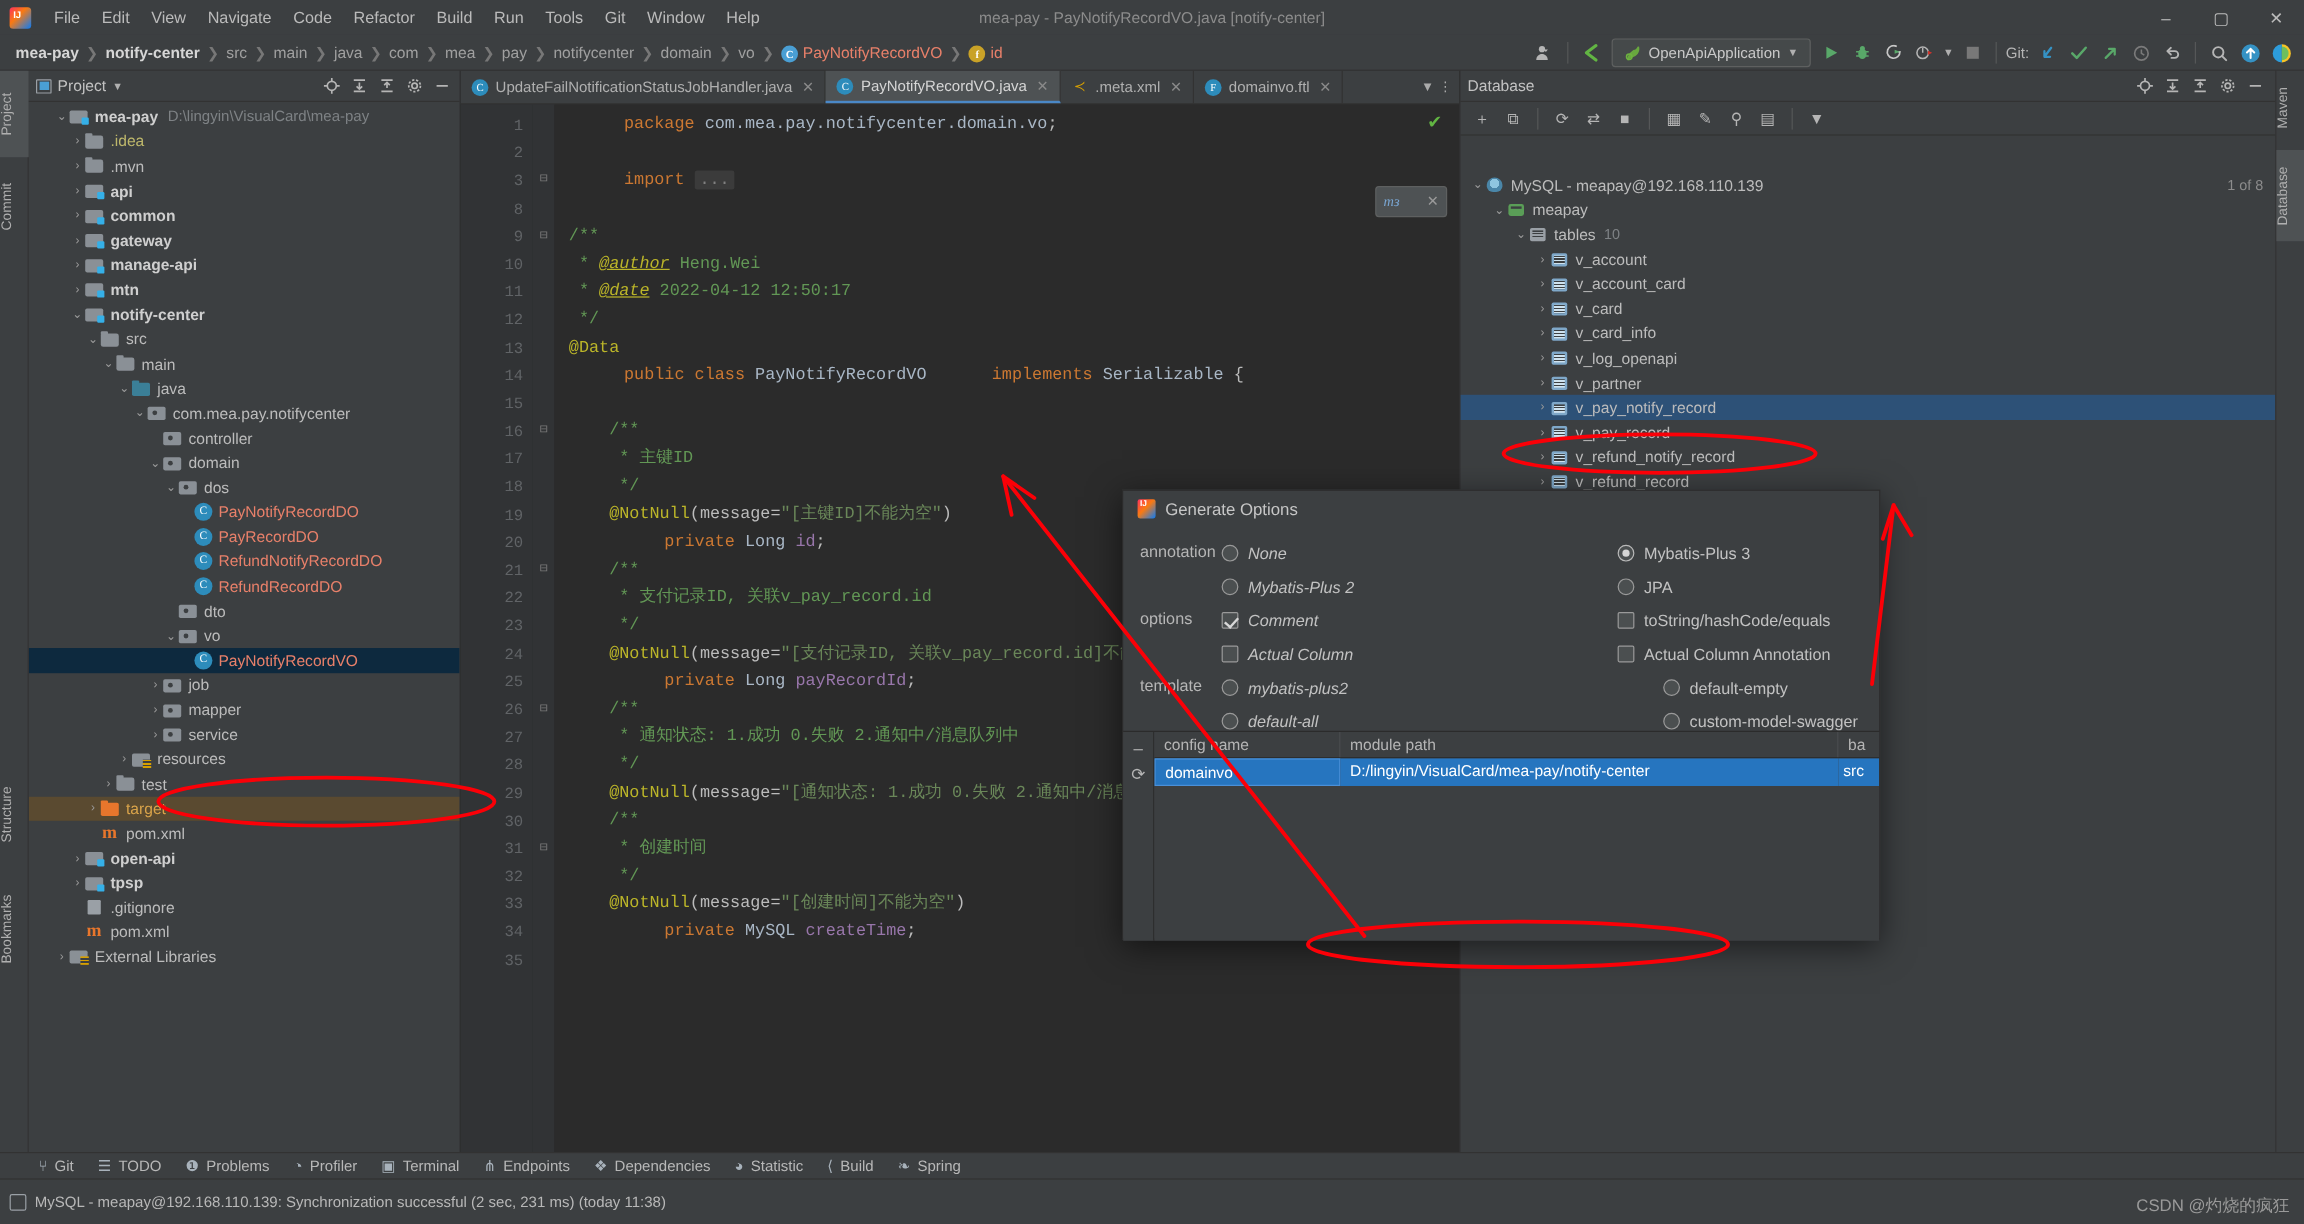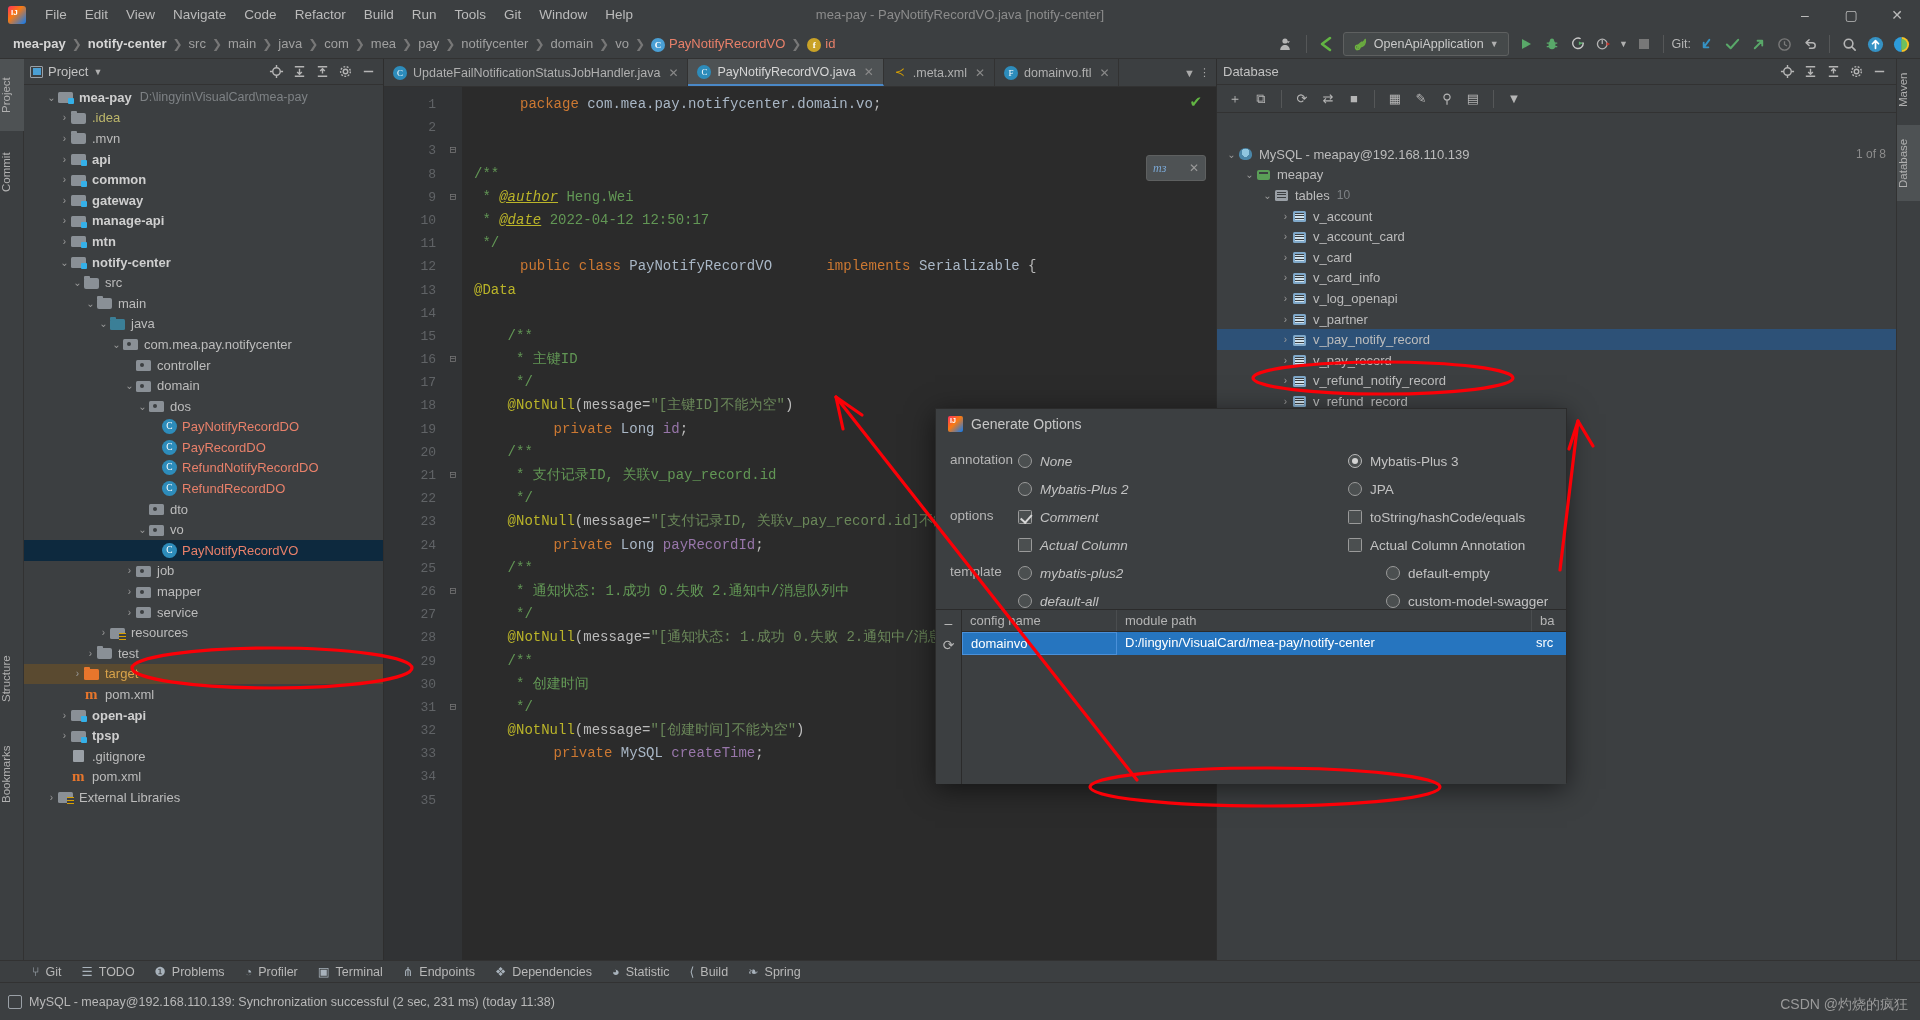--- a/index.html
+++ b/index.html
@@ -842,27 +842,28 @@
         <div class="foldrow"></div>
         <div class="foldrow">⊟</div>
         <div class="foldrow"></div>
         <div class="foldrow"></div>
         <div class="foldrow"></div>
         <div class="foldrow"></div>
       </div>
     <div class="code" id="code">
         <div class="cl"><span class="k">package</span> <span class="t">com.mea.pay.notifycenter.domain.vo</span>;</div>
         <div class="cl">&nbsp;</div>
+        <div class="cl"><span class="k">import</span> <span class="c" style="background:#3b3b3b;padding:0 4px;border-radius:2px;">...</span></div>
         <div class="cl">&nbsp;</div>
         <div class="cl"><span class="jd">/**</span></div>
         <div class="cl"> <span class="jd">* </span><span class="jdt" style="text-decoration:underline;">@author</span><span class="jd"> Heng.Wei</span></div>
         <div class="cl"> <span class="jd">* </span><span class="jdt" style="text-decoration:underline;">@date</span><span class="jd"> 2022-04-12 12:50:17</span></div>
         <div class="cl"> <span class="jd">*/</span></div>
+        <div class="cl"><span class="an">@Data</span></div>
         <div class="cl"><span class="k">public class</span> <span class="t">PayNotifyRecordVO</span> <span class="k">implements</span> <span class="t">Serializable</span> {</div>
-        <div class="cl"><span class="an">@Data</span></div>
         <div class="cl">&nbsp;</div>
         <div class="cl">    <span class="jd">/**</span></div>
         <div class="cl">     <span class="jd">* 主键ID</span></div>
         <div class="cl">     <span class="jd">*/</span></div>
         <div class="cl">    <span class="an">@NotNull</span>(message=<span class="s">"[主键ID]不能为空"</span>)</div>
         <div class="cl">    <span class="k">private</span> <span class="ty">Long</span> <span class="f">id</span>;</div>
         <div class="cl">    <span class="jd">/**</span></div>
         <div class="cl">     <span class="jd">* 支付记录ID, 关联v_pay_record.id</span></div>
         <div class="cl">     <span class="jd">*/</span></div>
         <div class="cl">    <span class="an">@NotNull</span>(message=<span class="s">"[支付记录ID, 关联v_pay_record.id]不能为空"</span>)</div>

